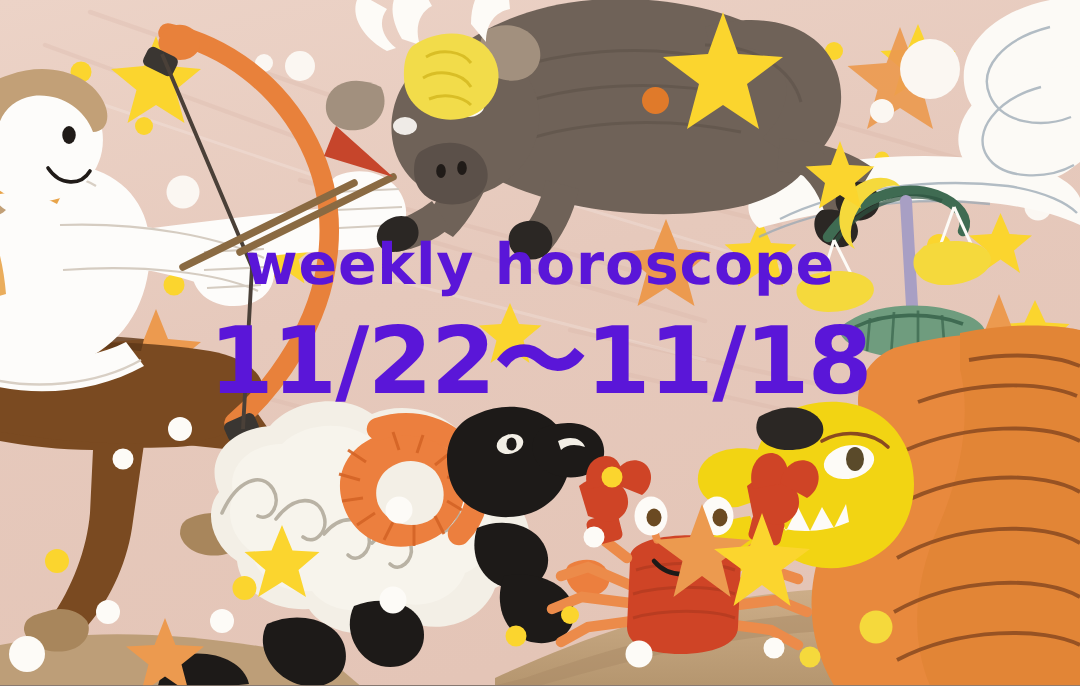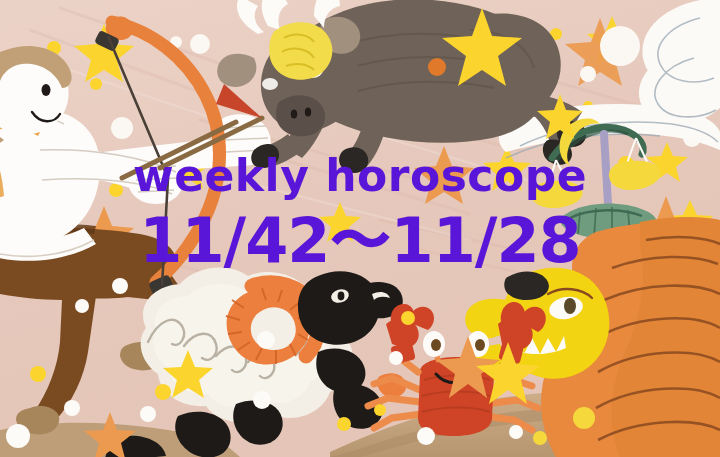--- a/index.html
+++ b/index.html
@@ -18,21 +18,21 @@
     position:absolute;
     left:0; top:150px;
     width:720px;
     text-align:center;
     z-index:40;
     pointer-events:none;
   }
   #title-line{
     font-family:"DejaVu Sans","Liberation Sans",sans-serif;
     font-weight:bold;
-    font-size:44px;
+    font-size:38px;
     line-height:52px;
     letter-spacing:0.5px;
     color:#5a16d8;
     margin:0;
     padding:0 8px;
     white-space:nowrap;
   }
   #date-line{
     font-family:"DejaVu Sans","Liberation Sans",sans-serif;
     font-weight:bold;
@@ -468,16 +468,16 @@
     <circle cx="516" cy="432" r="7" fill="#fdfbf7"></circle>
     <circle cx="344" cy="424" r="7" fill="#fbd52e"></circle>
     <circle cx="380" cy="410" r="6" fill="#fbd52e"></circle>
     <circle cx="202" cy="262" r="6" fill="#fbd52e" opacity="0"></circle>
     <circle cx="408" cy="318" r="7" fill="#fbd52e"></circle>
     <circle cx="486" cy="300" r="6" fill="#fbd52e" opacity="0"></circle>
   </svg>
 
   <div id="headline">
     <div id="title-line">weekly horoscope</div>
-    <div id="date-line">11/42〜11/28</div>
+    <div id="date-line">11/22〜11/18</div>
   </div>
 
 </div>
 
 </body></html>

